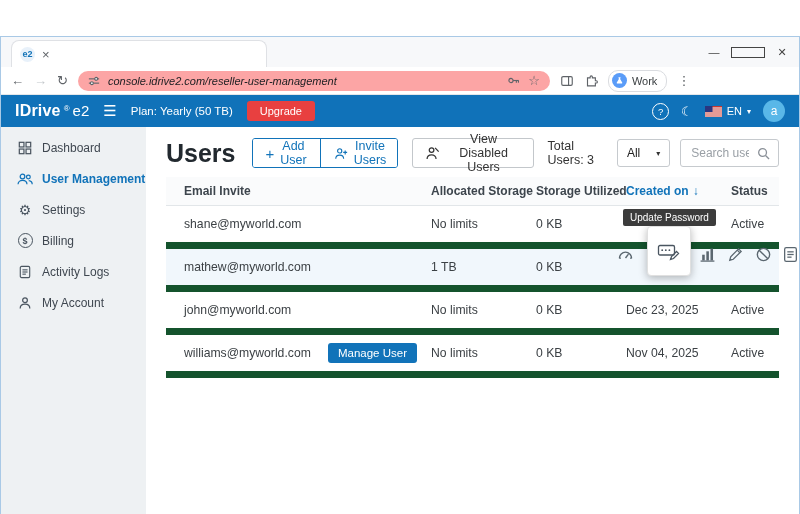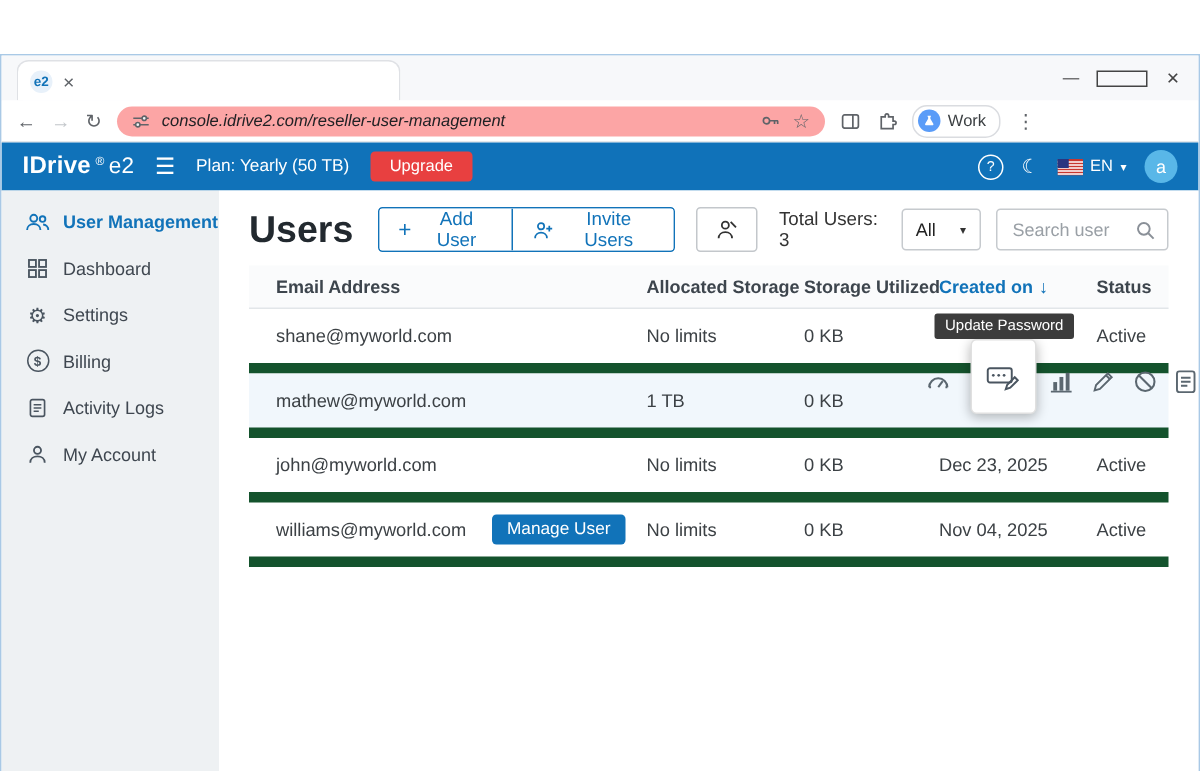--- a/index.html
+++ b/index.html
@@ -194,41 +194,41 @@
         </svg>
         <span>EN</span>
         <span class="caret">▾</span>
       </span>
       <span class="avatar">a</span>
     </div>
   </div>
 
   <div class="body">
     <aside class="sidebar">
+      <div class="side-item">
+        <span class="ic">
+          <svg width="14" height="14" viewBox="0 0 16 16" fill="none" stroke="currentColor" stroke-width="1.4">
+            <rect x="1.5" y="1.5" width="5.3" height="5.3"></rect>
+              <rect x="9.2" y="1.5" width="5.3" height="5.3"></rect>
+            <rect x="1.5" y="9.2" width="5.3" height="5.3"></rect>
+              <rect x="9.2" y="9.2" width="5.3" height="5.3"></rect>
+          </svg>
+        </span>
+        <span>Dashboard</span>
+      </div>
       <div class="side-item active">
         <span class="ic">
           <svg width="17" height="14" viewBox="0 0 18 14" fill="none" stroke="currentColor" stroke-width="1.4">
             <circle cx="6.2" cy="4.2" r="2.6"></circle>
               <path d="M1.2 13c0-2.8 2.2-4.5 5-4.5s5 1.7 5 4.5"></path>
             <circle cx="12.8" cy="4.8" r="2.1"></circle>
               <path d="M13.2 8.9c2.2.2 3.9 1.9 3.9 4.1"></path>
           </svg>
         </span>
         <span>User Management</span>
-      </div>
-      <div class="side-item">
-        <span class="ic">
-          <svg width="14" height="14" viewBox="0 0 16 16" fill="none" stroke="currentColor" stroke-width="1.4">
-            <rect x="1.5" y="1.5" width="5.3" height="5.3"></rect>
-              <rect x="9.2" y="1.5" width="5.3" height="5.3"></rect>
-            <rect x="1.5" y="9.2" width="5.3" height="5.3"></rect>
-              <rect x="9.2" y="9.2" width="5.3" height="5.3"></rect>
-          </svg>
-        </span>
-        <span>Dashboard</span>
       </div>
       <div class="side-item">
         <span class="ic gear-ch">⚙</span>
         <span>Settings</span>
       </div>
       <div class="side-item">
         <span class="ic">
           <span class="dollar-circ">
               <span>$</span>
             </span>
@@ -279,20 +279,21 @@
           </button>
         </div>
         <button class="btn-outline">
           <span>
             <svg width="15" height="14" viewBox="0 0 16 15" fill="none" stroke="currentColor" stroke-width="1.3">
               <circle cx="7" cy="4.4" r="2.5"></circle>
                 <path d="M2.2 13.8c0-2.7 2.1-4.4 4.8-4.4s4.8 1.7 4.8 4.4"></path>
               <line x1="10.8" y1="2" x2="14.6" y2="6"></line>
             </svg>
           </span>
+          <span>View Disabled Users</span>
         </button>
         <div class="right-tools">
           <span class="total-label">Total Users: 3</span>
           <div class="selectbox">
             <span>All</span>
             <span class="caret" style="color:#333;">▾</span>
           </div>
           <div class="searchbox">
             <input type="text" placeholder="Search user" style="">
             <span style="color:#8a9098;">
@@ -300,21 +301,21 @@
                 <circle cx="6" cy="6" r="4.2"></circle>
                   <line x1="9.2" y1="9.2" x2="13" y2="13"></line>
               </svg>
             </span>
           </div>
         </div>
       </div>
 
       <div class="table">
         <div class="trow thead">
-          <span class="cell first">Email Address</span>
+          <span class="cell first">Email Invite</span>
           <span class="cell">Allocated Storage</span>
           <span class="cell">Storage Utilized</span>
           <span class="cell created-hd">
             <span>Created on</span>
             <span>↓</span>
           </span>
           <span class="cell">Status</span>
         </div>
 
         <div class="trow tbody-row">

